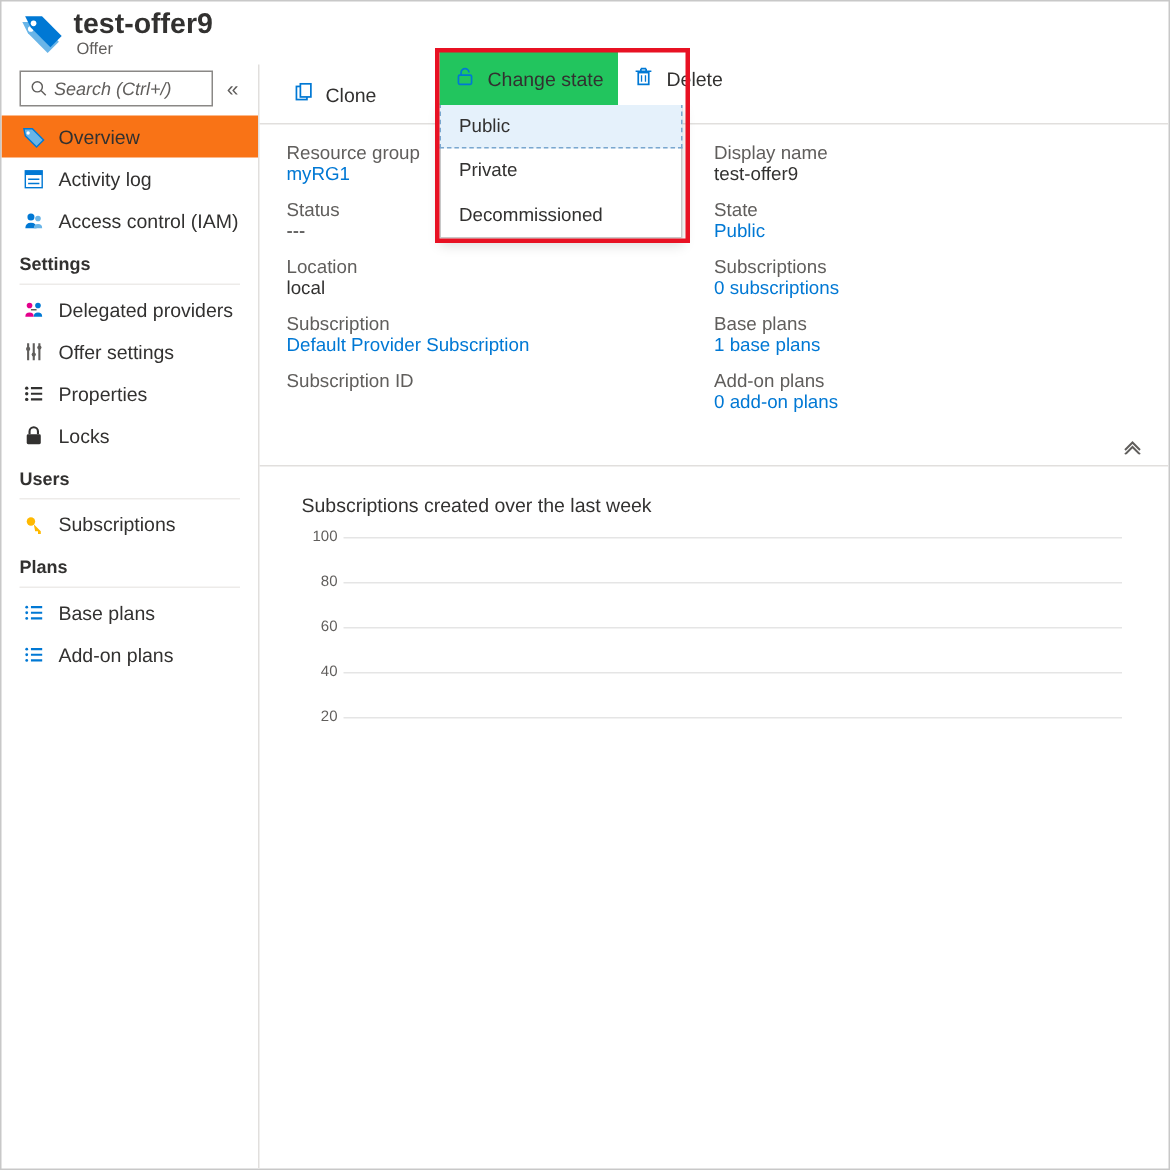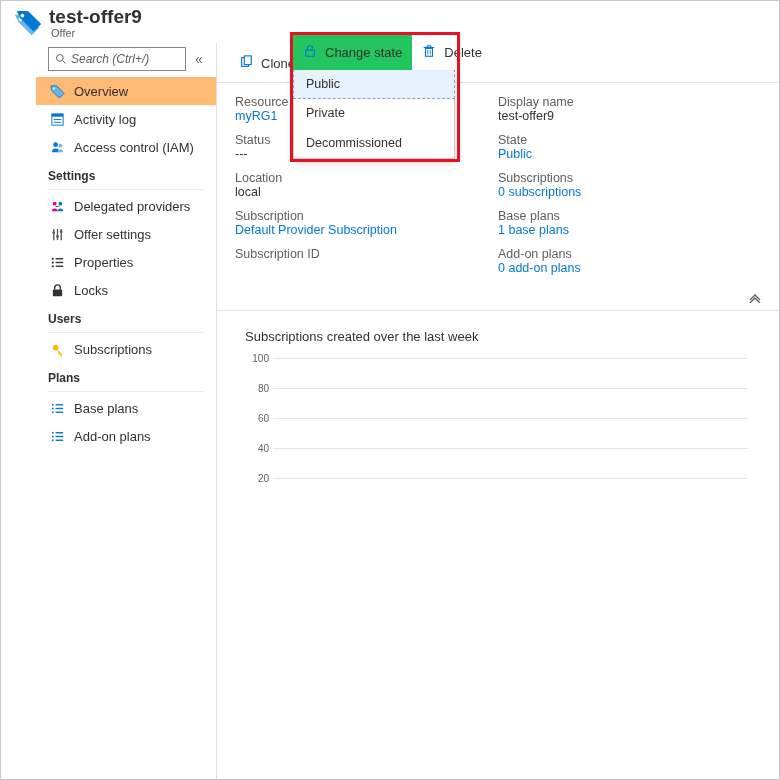--- a/index.html
+++ b/index.html
@@ -3,27 +3,27 @@
 <meta charset="utf-8">
 <style>
   * { box-sizing: border-box; }
   html,body { margin:0; padding:0; font-family: "Segoe UI", Arial, sans-serif; font-size:13px; color:#323130; background:#fff;}
   .frame { width:780px; height:780px; border:1px solid #c8c8c8; position:relative; overflow:hidden;}
   .header { padding:6px 12px 4px 12px; border-bottom:0; display:flex; align-items:flex-start;}
   .header-icon { width:30px; height:30px; margin-right:6px; margin-top:2px;}
   .header-title { font-size:19px; font-weight:600; line-height:20px;}
   .header-sub { font-size:11px; color:#605e5c; margin-left:2px;}
   .body { display:flex; height:calc(100% - 42px);}
-  .sidebar { width:216px; border-right:1px solid #e1dfdd; padding-top:4px; position:relative;padding-left:35px;}
+  .sidebar { width:172px; border-right:1px solid #e1dfdd; padding-top:4px; position:relative;}
   .search-row { display:flex; align-items:center; padding:0 8px 6px 12px;}
   .search-box { flex:1; border:1px solid #8a8886; height:24px; display:flex; align-items:center; padding:0 6px; font-size:12px; color:#605e5c; font-style:italic;}
   .search-box svg { margin-right:4px; flex:0 0 auto;}
   .collapse { width:18px; text-align:center; color:#605e5c; font-size:14px; margin-left:4px;}
   .nav-item { display:flex; align-items:center; height:28px; padding:0 12px; cursor:pointer;}
-  .nav-item.selected { background:#fdba74;}
+  .nav-item.selected { background:#f97316;}
   .nav-item .ic { width:18px; height:18px; margin-right:8px; display:flex; align-items:center; justify-content:center;}
   .nav-section { font-weight:600; font-size:12px; padding:8px 12px 4px 12px; color:#323130;}
   .nav-divider { border-top:1px solid #edebe9; margin:2px 12px;}
   .main { flex:1; position:relative; padding:0;}
   .toolbar { height:40px; display:flex; align-items:flex-start; border-bottom:1px solid #e1dfdd; padding-left:12px;}
   .tool-btn { display:flex; align-items:center; height:40px; padding:0 10px; font-size:13px; color:#323130; cursor:pointer;}
   .tool-btn .ic { width:16px; height:16px; margin-right:6px;}
   .details { padding:12px 18px; display:flex;}
   .col { flex:1;}
   .field { margin-bottom:10px; font-size:12.5px;}

